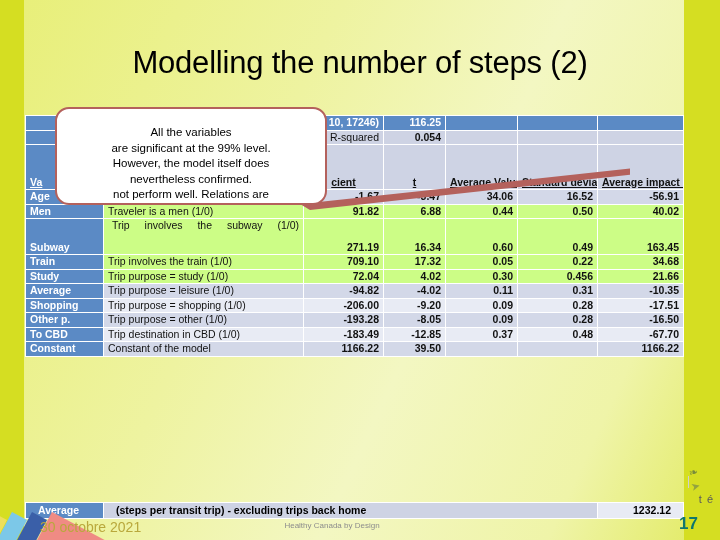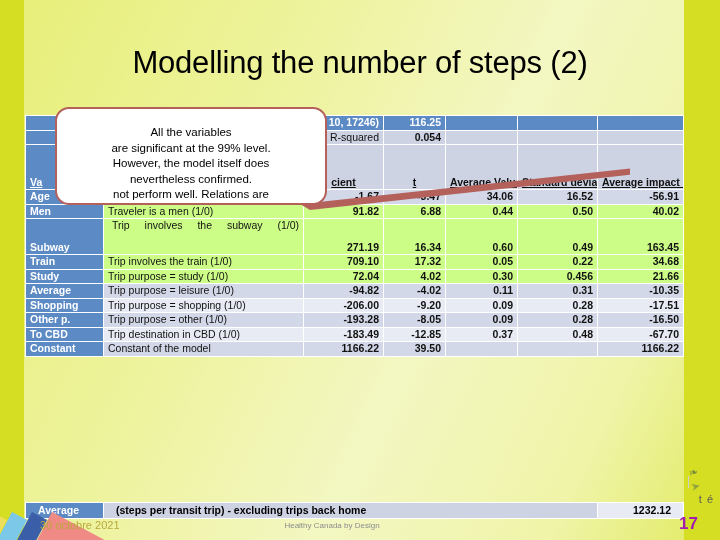--- a/index.html
+++ b/index.html
@@ -150,37 +150,37 @@
   .stripe {
     position: absolute;
     height: 150px;
     width: 17px;
     transform: rotate(28deg);
     transform-origin: top left;
   }
   #date {
     position: absolute;
     left: 40px; top: 519px;
-    font-size: 11px;
+    font-size: 14px;
     color: #b9a83c;
   }
   #center-footer {
     position: absolute;
     left: 0; top: 521px;
     width: 664px;
     text-align: center;
     font-size: 8px;
     color: #8d8d8d;
   }
   #pagenum {
     position: absolute;
     right: 22px; top: 514px;
     font-size: 17px;
     font-weight: bold;
-    color: #a21caf;
+    color: #0f766e;
   }
   
   #deco1 {
     position: absolute;
     right: 22px; top: 466px;
     font-size: 11px; color: #7a8c3a;
     transform: rotate(-18deg);
   }
   #deco2 {
     position: absolute;

